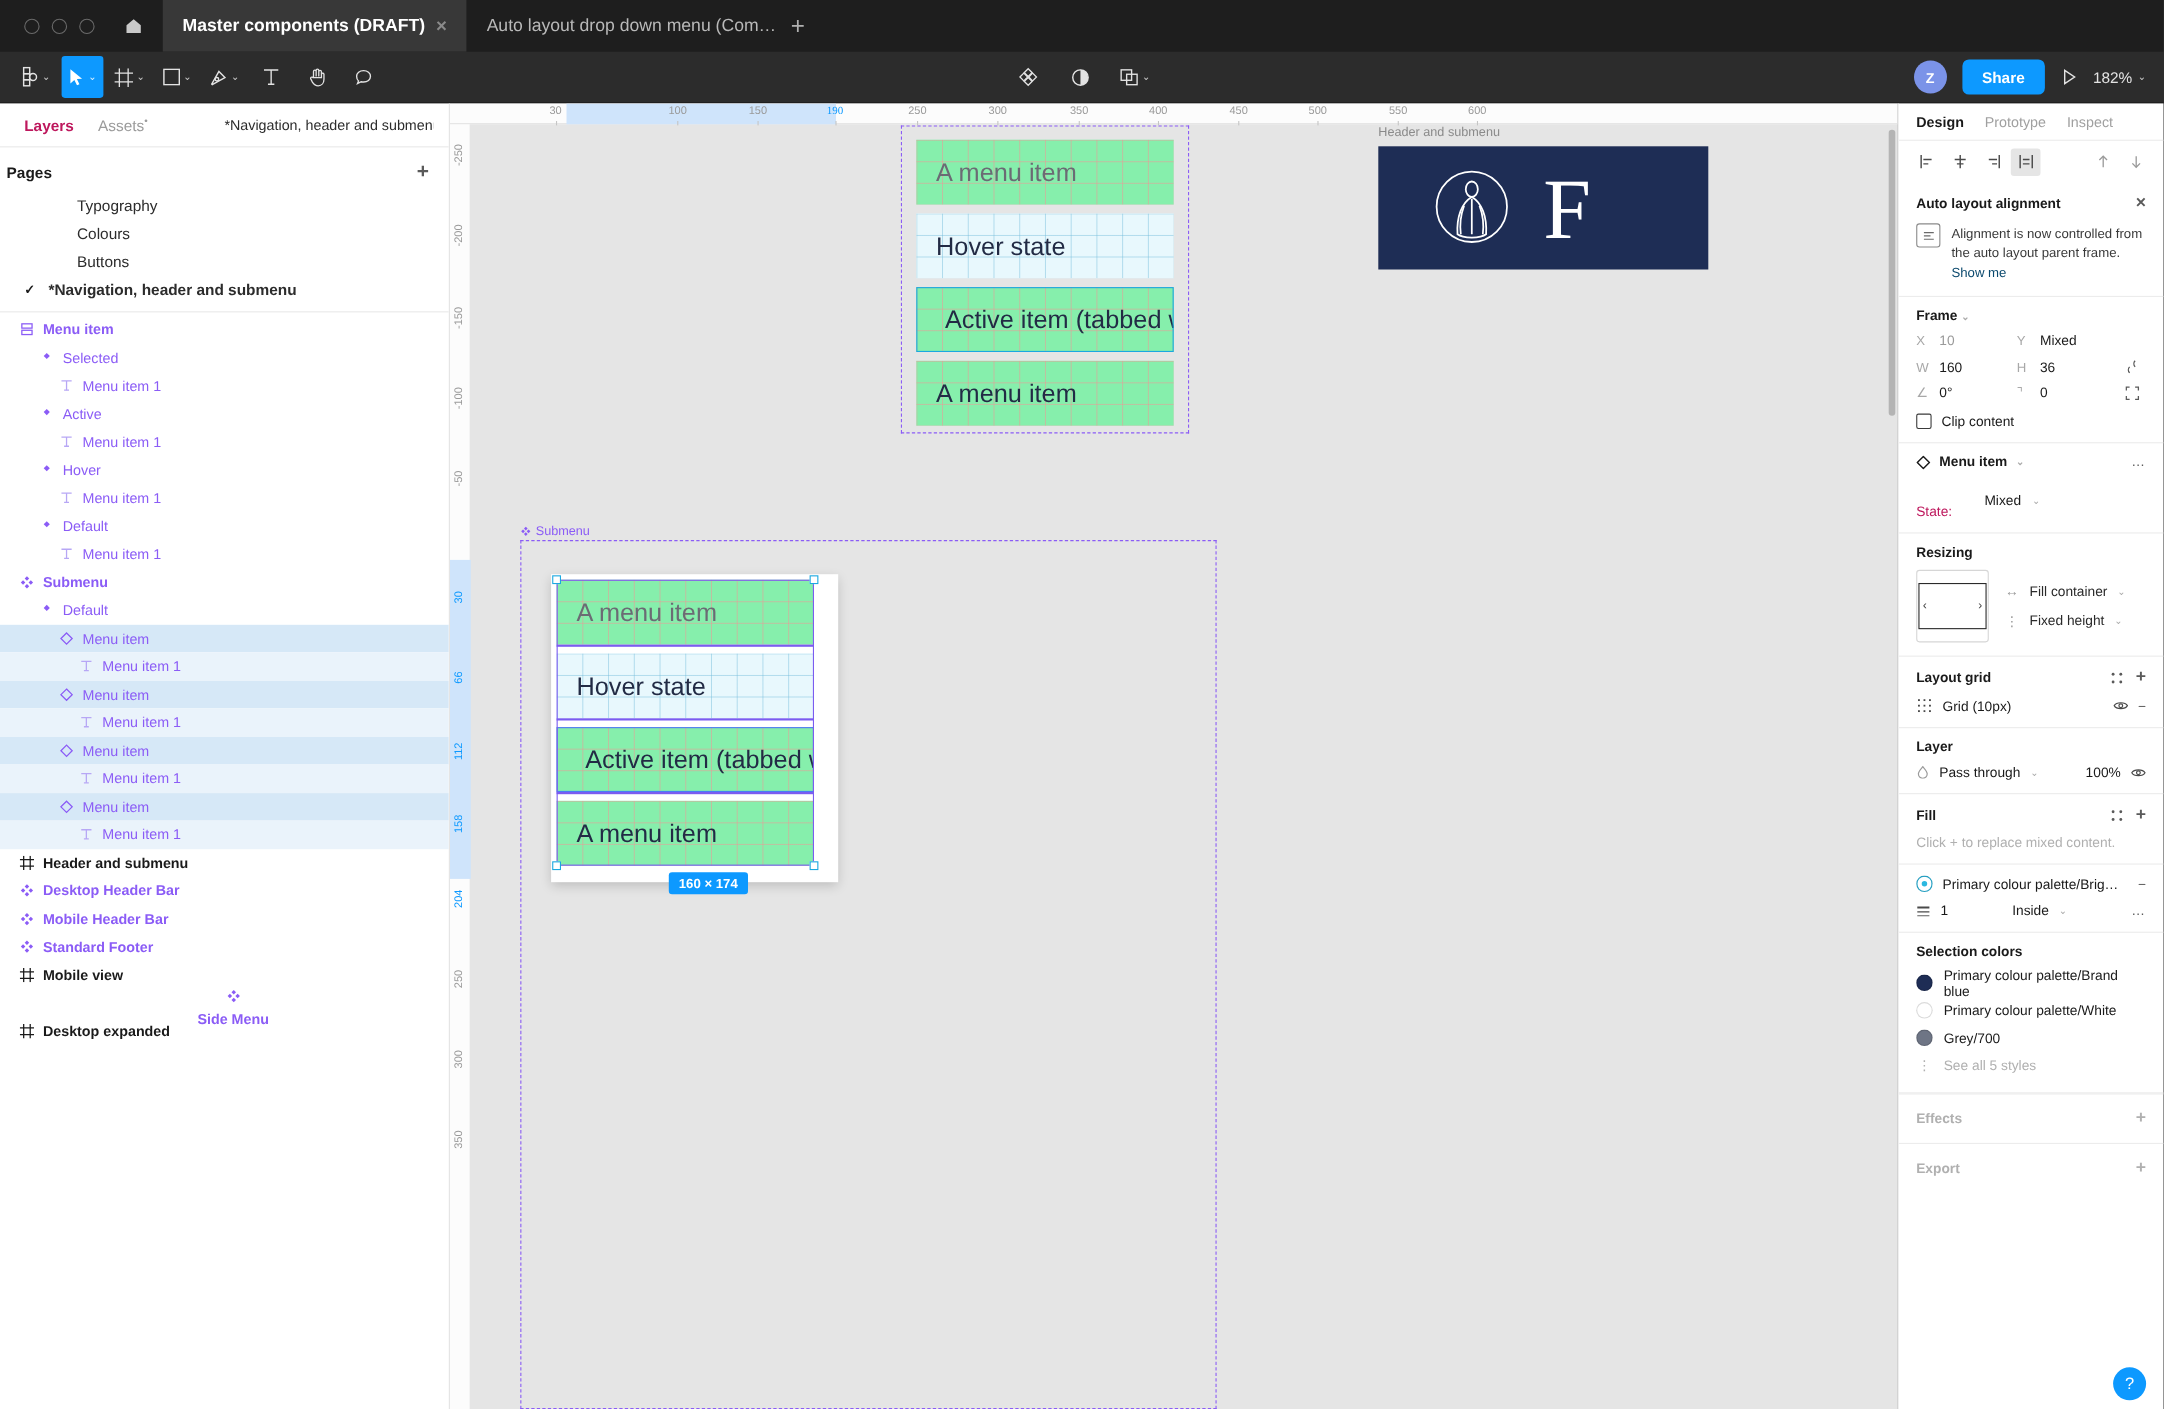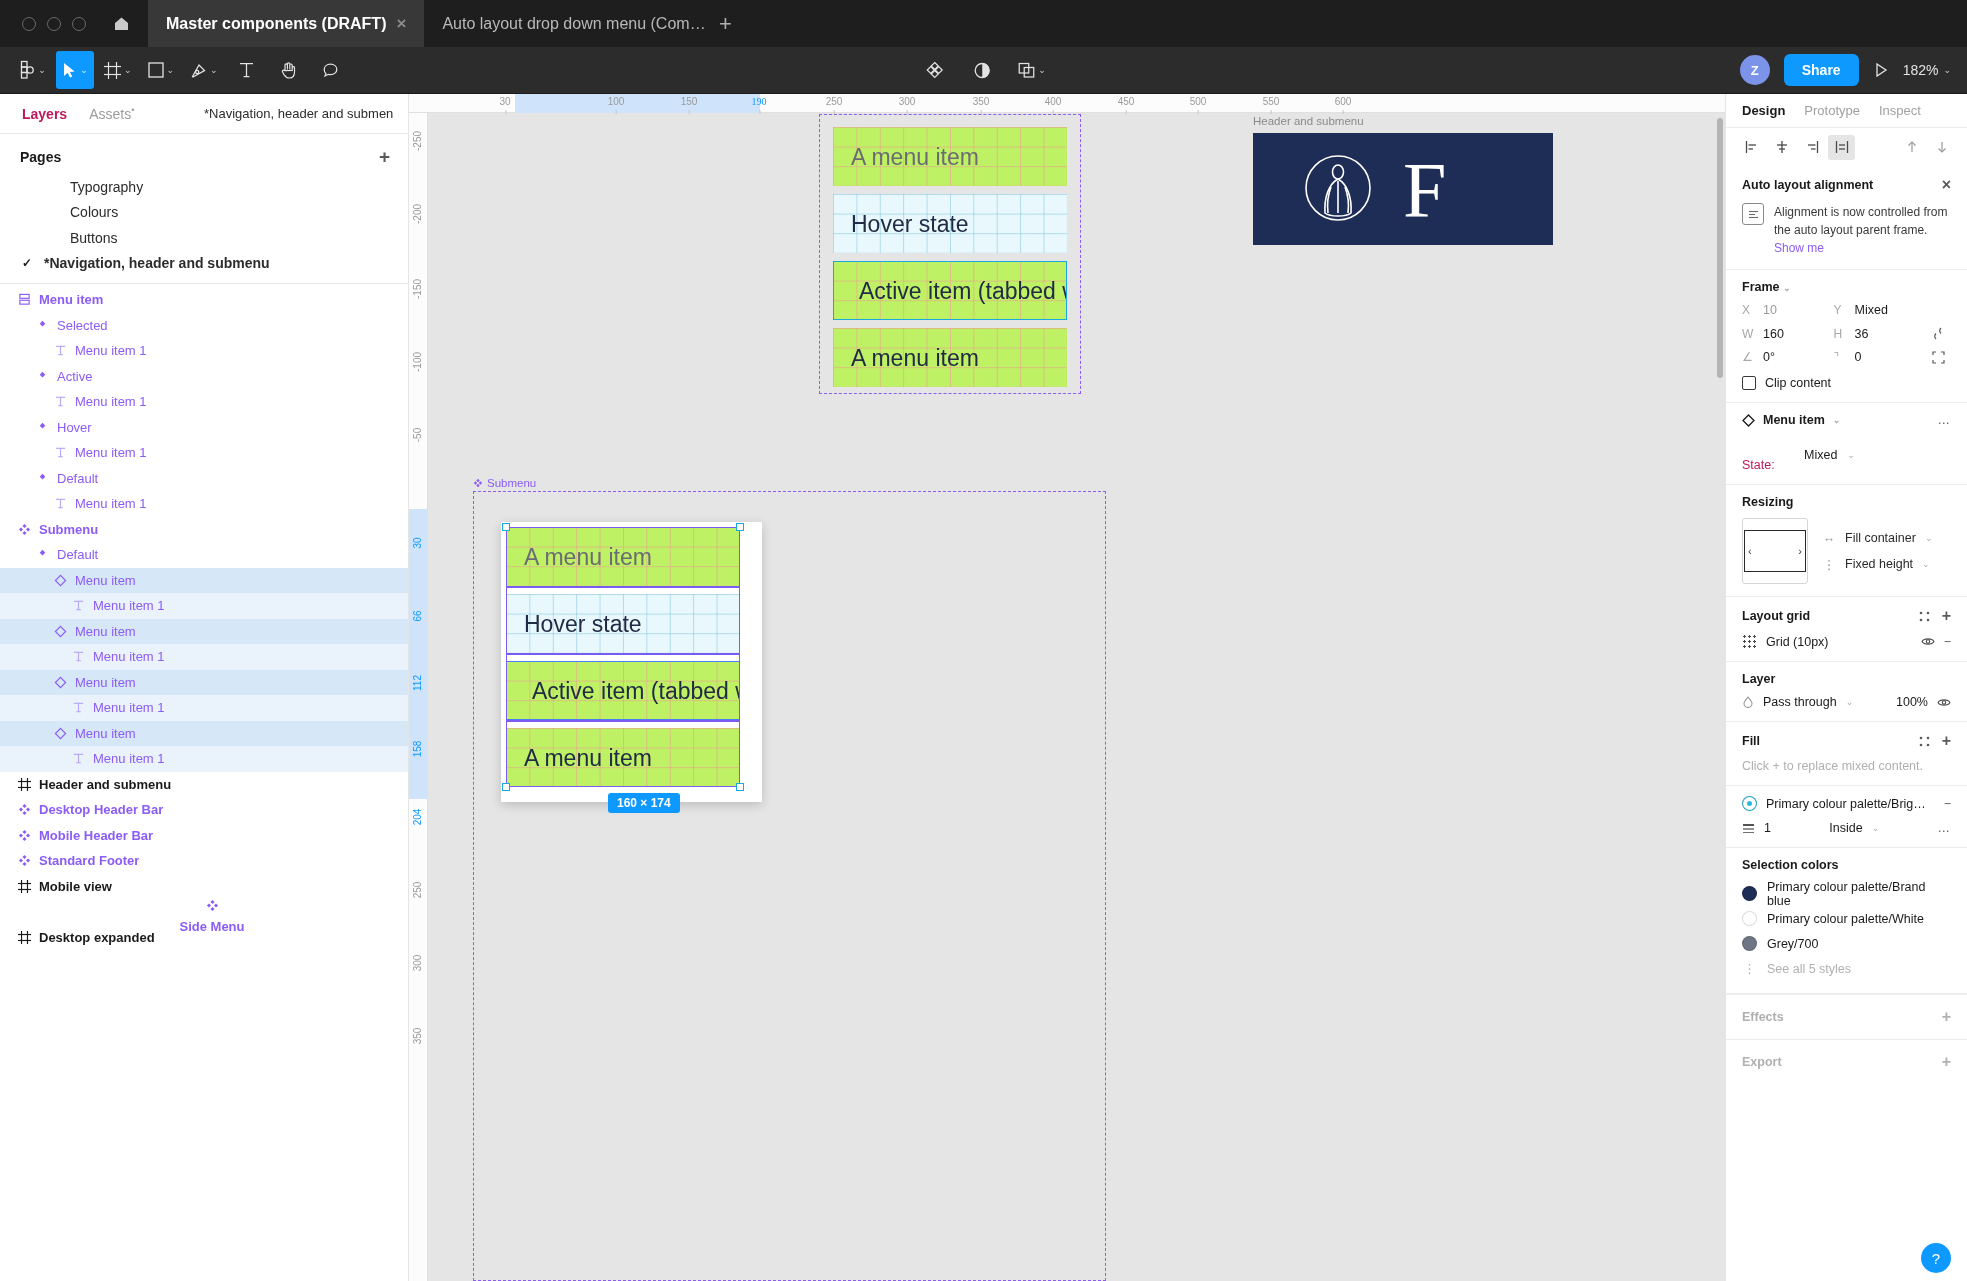--- a/index.html
+++ b/index.html
@@ -81,21 +81,21 @@
   .lp-tab { font-size: 14px; color: #9b9b9b; }
   .lp-tab.active { color: #be185d; font-weight: bold; }
   .lp-dot { font-size: 9px; vertical-align: super; }
   .lp-page-sel {
     position: absolute; right: 14px; display: flex; align-items: center;
     gap: 6px; font-size: 13px; color: #2c2c2c; max-width: 190px;
     white-space: nowrap; overflow: hidden;
   }
   .pages-head {
     display: flex; align-items: center; justify-content: space-between;
-    padding: 12px 18px 6px 20px; font-size: 14px; font-weight: bold; color: #1a1a1a;
+    padding: 12px 18px 6px 6px; font-size: 14px; font-weight: bold; color: #1a1a1a;
   }
   .page-add { color: #5a5a5a; font-size: 19px; }
   .page-row {
     height: 25.5px; display: flex; align-items: center; gap: 8px;
     padding-left: 22px; font-size: 14px; color: #2c2c2c;
   }
   .page-row .chk { width: 14px; font-size: 12px; color: #1a1a1a; }
   .page-row.cur { font-weight: bold; }
   .page-row .plabel { padding-left: 0; }
   .page-row.indent .plabel { padding-left: 26px; }
@@ -147,21 +147,21 @@
 
   .frame-label {
     position: absolute; font-size: 11.5px; color: #8b5cf6;
     display: flex; align-items: center; gap: 4px; white-space: nowrap;
   }
   .frame-label.grey { color: #8a8a8a; }
   .dashed-frame {
     position: absolute; border: 1.6px dashed #8b5cf6; background: transparent;
   }
   .menu-card {
-    position: absolute; background: #bef264; overflow: hidden;
+    position: absolute; background: #86efac; overflow: hidden;
   }
   .menu-card.hover { background: #e8f8fd; }
   .mi-text {
     position: absolute; left: 18px; top: 50%; transform: translateY(-50%);
     font-size: 23px; white-space: nowrap;
   }
   .mi-text.grey { color: #6b6b74; }
   .mi-text.dark { color: #222b45; }
   .grid-pink {
     position: absolute; inset: 0;
@@ -221,21 +221,21 @@
     font-weight: bold; font-size: 12.5px; margin-bottom: 9px;
   }
   .rp-sec-h .acts { display: flex; align-items: center; gap: 12px; color: #6a6a6a; }
   .note {
     display: flex; gap: 10px; font-size: 12px; color: #3a3a3a; line-height: 1.5;
   }
   .note-icon {
     width: 22px; height: 22px; border: 1px solid #8a8a8a; border-radius: 3px;
     flex: none; display: flex; align-items: center; justify-content: center;
   }
-  .lnk { color: #8b5cf6; margin-top: 24px; }
+  .lnk { color: #0c4a6e; margin-top: 24px; }
   .xy-grid { display: grid; grid-template-columns: 1fr 1fr 26px; row-gap: 9px; align-items: center; }
   .fld { display: flex; align-items: center; gap: 9px; }
   .fld-lbl { color: #a8a8a8; width: 12px; font-size: 12px; }
   .fld-val { font-size: 12.5px; color: #1a1a1a; }
   .fld-val.muted { color: #9a9a9a; }
   .icon-btn { color: #5a5a5a; display: flex; align-items: center; justify-content: center; }
   .chk-row { display: flex; align-items: center; gap: 9px; margin-top: 12px; }
   .chk-box { width: 14px; height: 14px; border: 1.3px solid #3a3a3a; border-radius: 2px; }
   .comp-row {
     display: flex; align-items: center; gap: 8px; justify-content: space-between;

